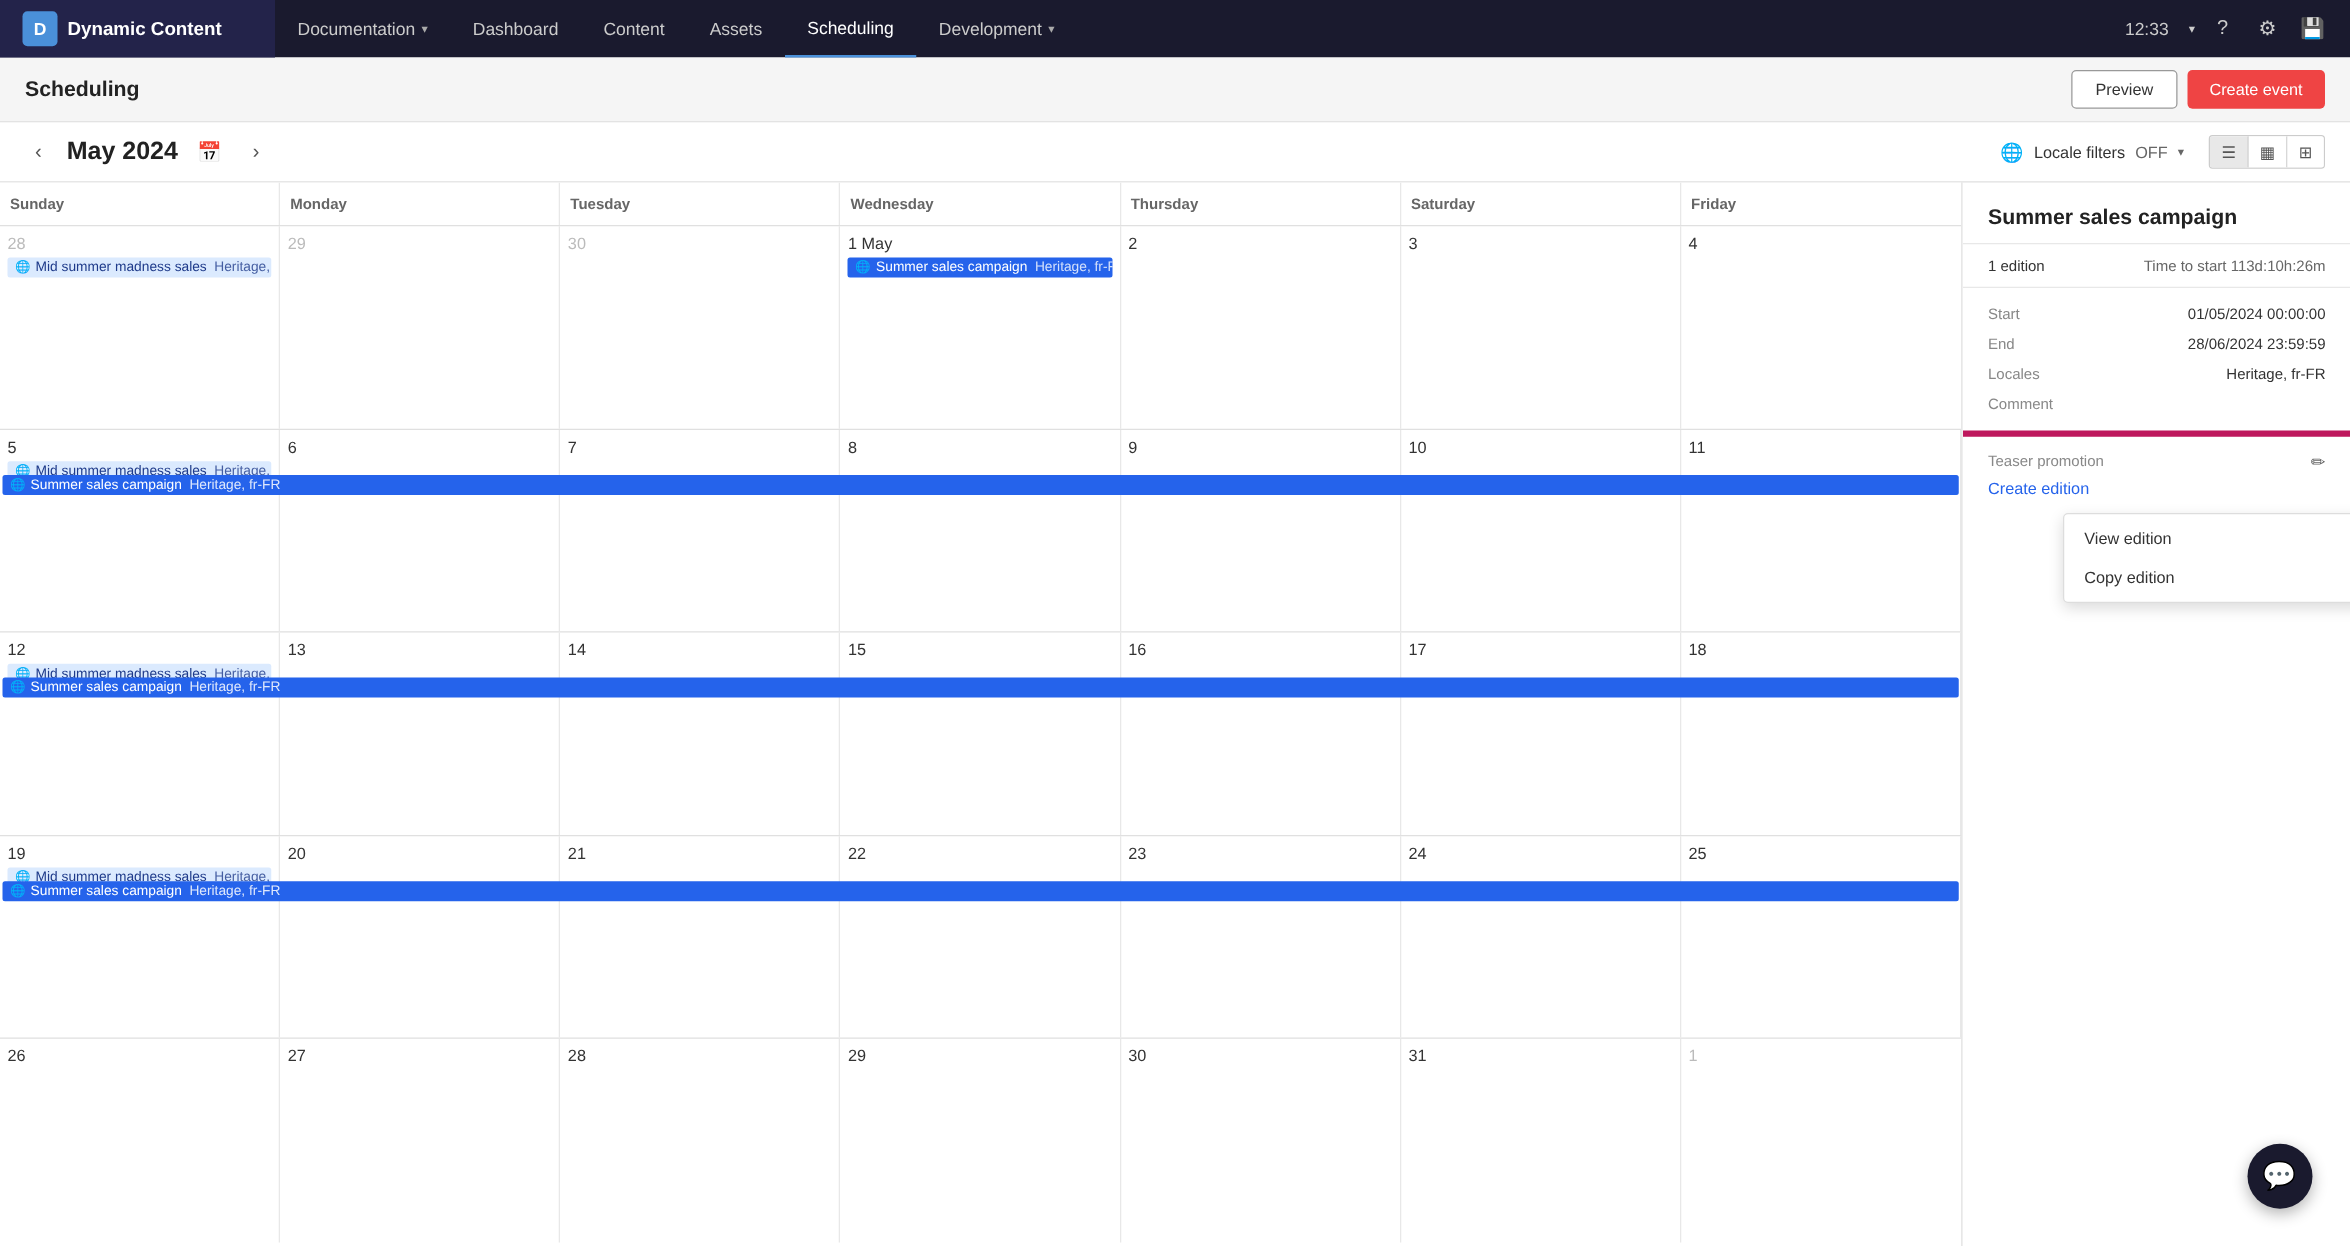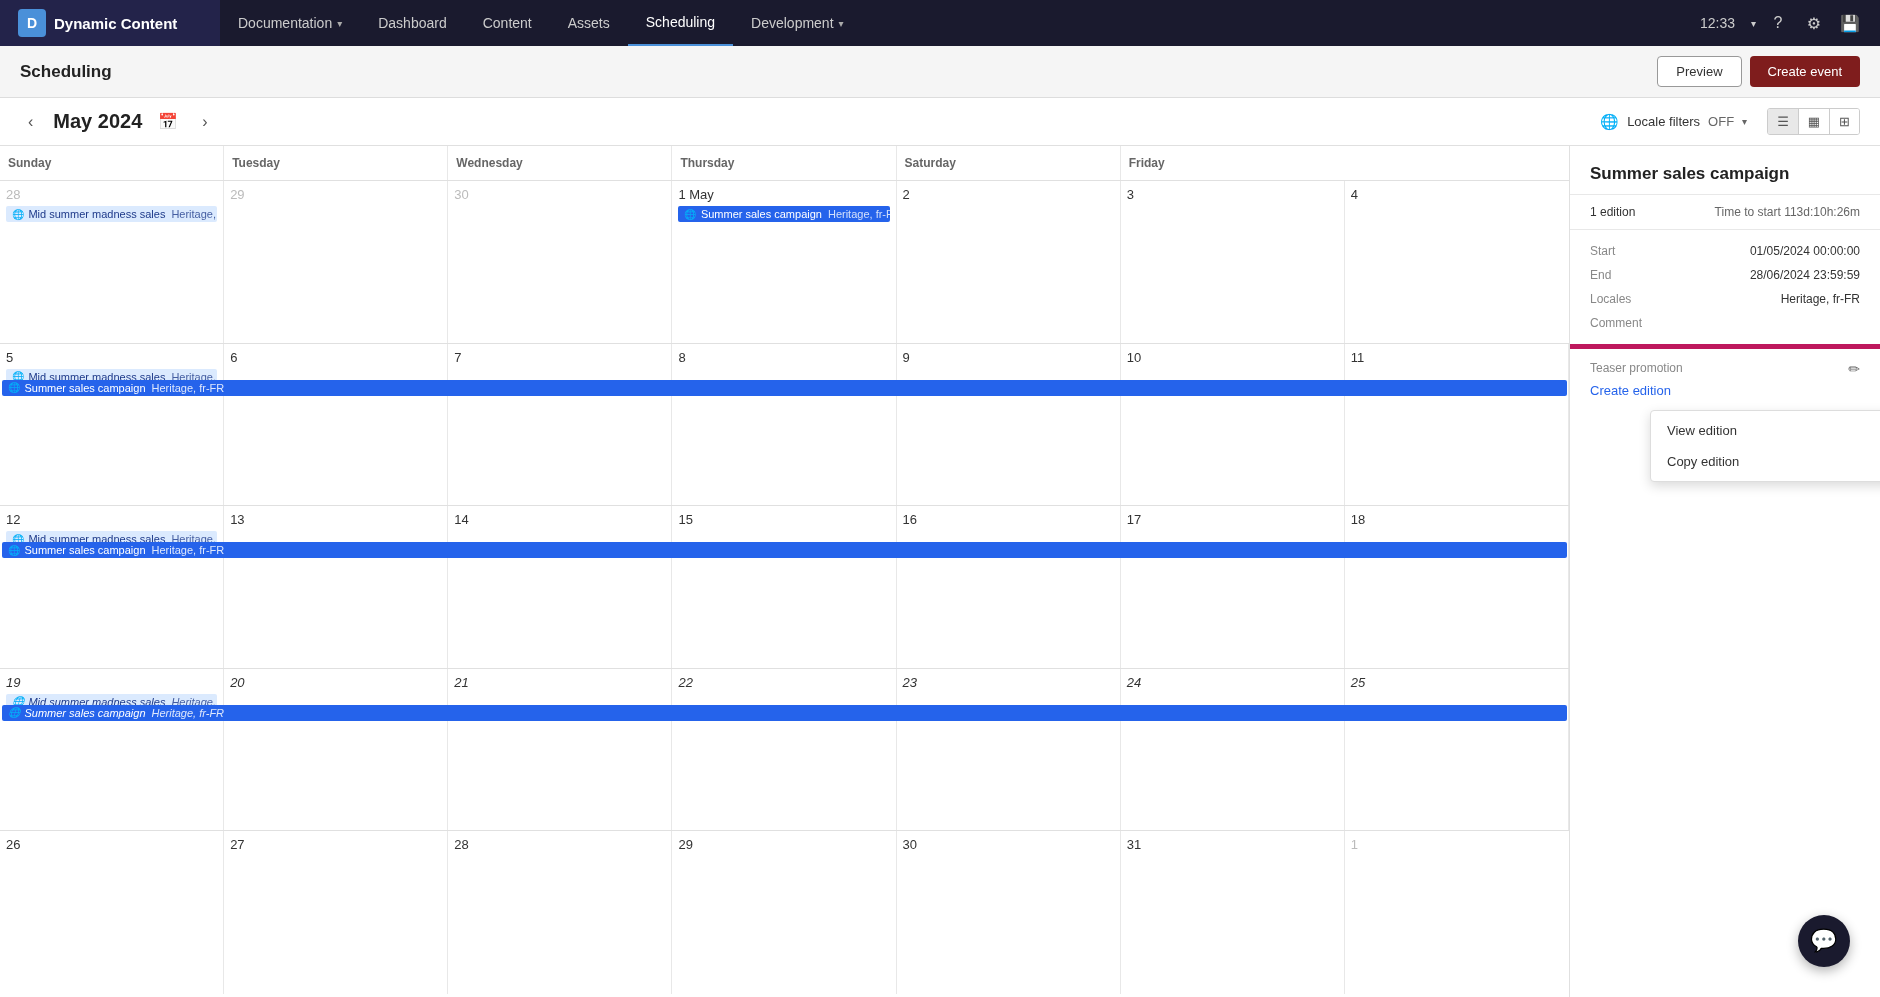--- a/index.html
+++ b/index.html
@@ -17,21 +17,21 @@
     .nav-right { display: flex; align-items: center; gap: 8px; padding: 0 16px; margin-left: auto; color: #ccc; }
     .nav-right-icon { width: 28px; height: 28px; display: flex; align-items: center; justify-content: center; cursor: pointer; color: #ccc; font-size: 16px; border-radius: 50%; }
     .nav-time { color: #ccc; font-size: 14px; display: flex; align-items: center; gap: 16px; }
     .nav-time-chevron { font-size: 10px; }
 
     
     .subheader { display: flex; align-items: center; background: #f5f5f5; border-bottom: 1px solid #ddd; height: 52px; padding: 0 20px; }
     .subheader-title { font-size: 17px; font-weight: 600; color: #222; flex: 1; }
     .subheader-actions { display: flex; gap: 8px; margin-left: auto; }
     .btn-preview { background: #fff; border: 1px solid #999; color: #333; padding: 7px 18px; border-radius: 4px; cursor: pointer; font-size: 13px; }
-    .btn-create { background: #7f1d1d; border: none; color: #fff; padding: 7px 18px; border-radius: 4px; cursor: pointer; font-size: 13px; }
+    .btn-create { background: #ef4444; border: none; color: #fff; padding: 7px 18px; border-radius: 4px; cursor: pointer; font-size: 13px; }
 
     
     .cal-toolbar { display: flex; align-items: center; background: #fff; border-bottom: 1px solid #e0e0e0; height: 48px; padding: 0 20px; }
     .cal-nav { display: flex; align-items: center; gap: 12px; }
     .cal-nav-btn { background: none; border: none; cursor: pointer; font-size: 16px; color: #555; padding: 4px 8px; border-radius: 3px; }
     .cal-month { font-size: 20px; font-weight: 600; color: #222; }
     .cal-icon-btn { background: none; border: none; cursor: pointer; font-size: 16px; color: #666; padding: 4px; }
     .locale-filter { margin-left: auto; display: flex; align-items: center; gap: 8px; font-size: 13px; color: #333; }
     .locale-globe { font-size: 15px; color: #555; }
     .locale-text { font-weight: 500; }
@@ -152,20 +152,21 @@
       <button class="view-btn">⊞</button>
     </div>
   </div>
 </div>
 
 <div class="main-layout">
 
   <div class="calendar">
     <div class="cal-header">
       <div class="cal-header-cell">Sunday</div>
+      <div class="cal-header-cell">Monday</div>
       <div class="cal-header-cell">Tuesday</div>
       <div class="cal-header-cell">Wednesday</div>
       <div class="cal-header-cell">Thursday</div>
       <div class="cal-header-cell">Saturday</div>
       <div class="cal-header-cell">Friday</div>
     </div>
     <div class="cal-body" id="cal-body">
         <div class="cal-week" style="position: relative;">
           <div class="cal-day other-month">
             <div class="day-num">28</div>
@@ -258,21 +259,21 @@
           </div>
           <div class="cal-day">
             <div class="day-num">18</div>
           </div>
           <div class="event-bar blue" style="position: absolute; left: 0px; right: 0px; top: 36px; z-index: 1; margin: 0px 2px;">
             <span class="globe-icon">🌐</span>
             <span>Summer sales campaign</span>
             <span style="margin-left:2px;opacity:0.85;">Heritage, fr-FR</span>
           </div>
         </div>
-        <div class="cal-week" style="position: relative; font-style: italic;">
+        <div class="cal-week" style="position: relative;">
           <div class="cal-day">
             <div class="day-num">19</div>
             <div class="event-bar light-blue">
               <span class="globe-icon">🌐</span>
               <span>Mid summer madness sales</span>
               <span style="margin-left:2px;opacity:0.8;">Heritage, fr-FR</span>
             </div>
           </div>
           <div class="cal-day">
             <div class="day-num">20</div>

